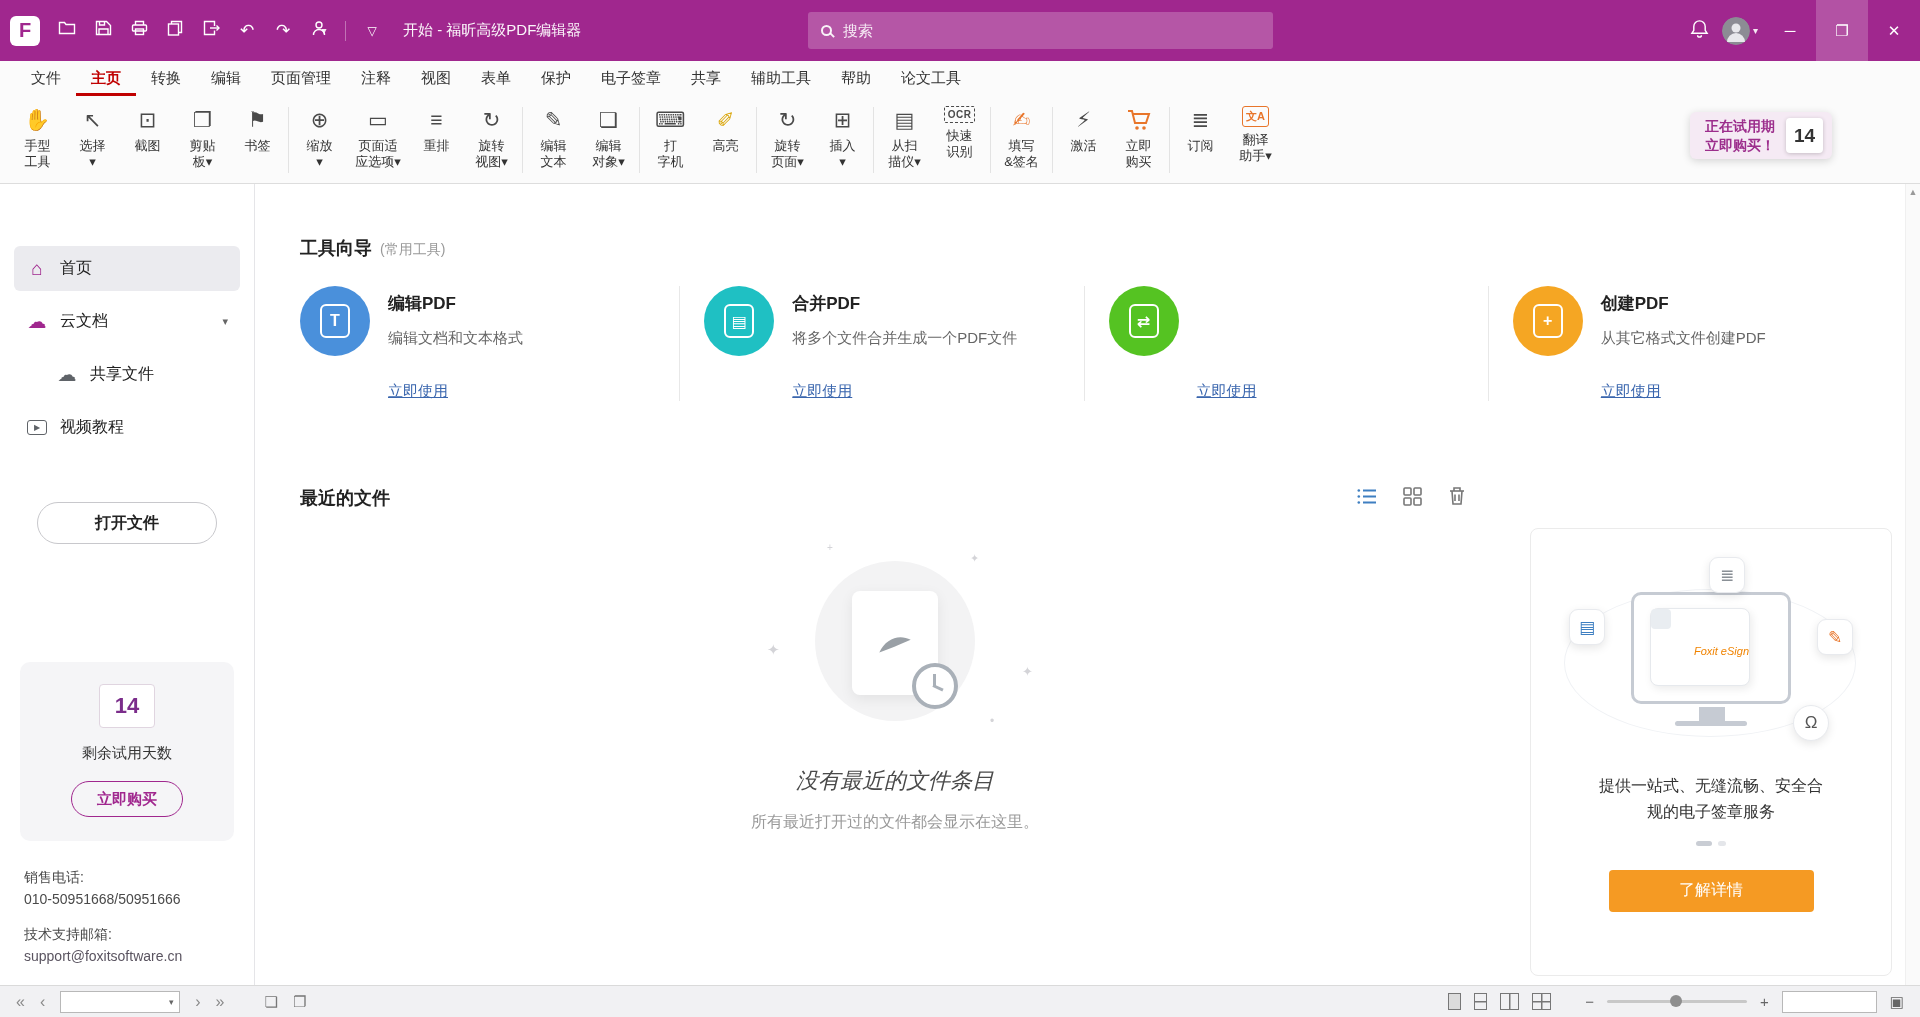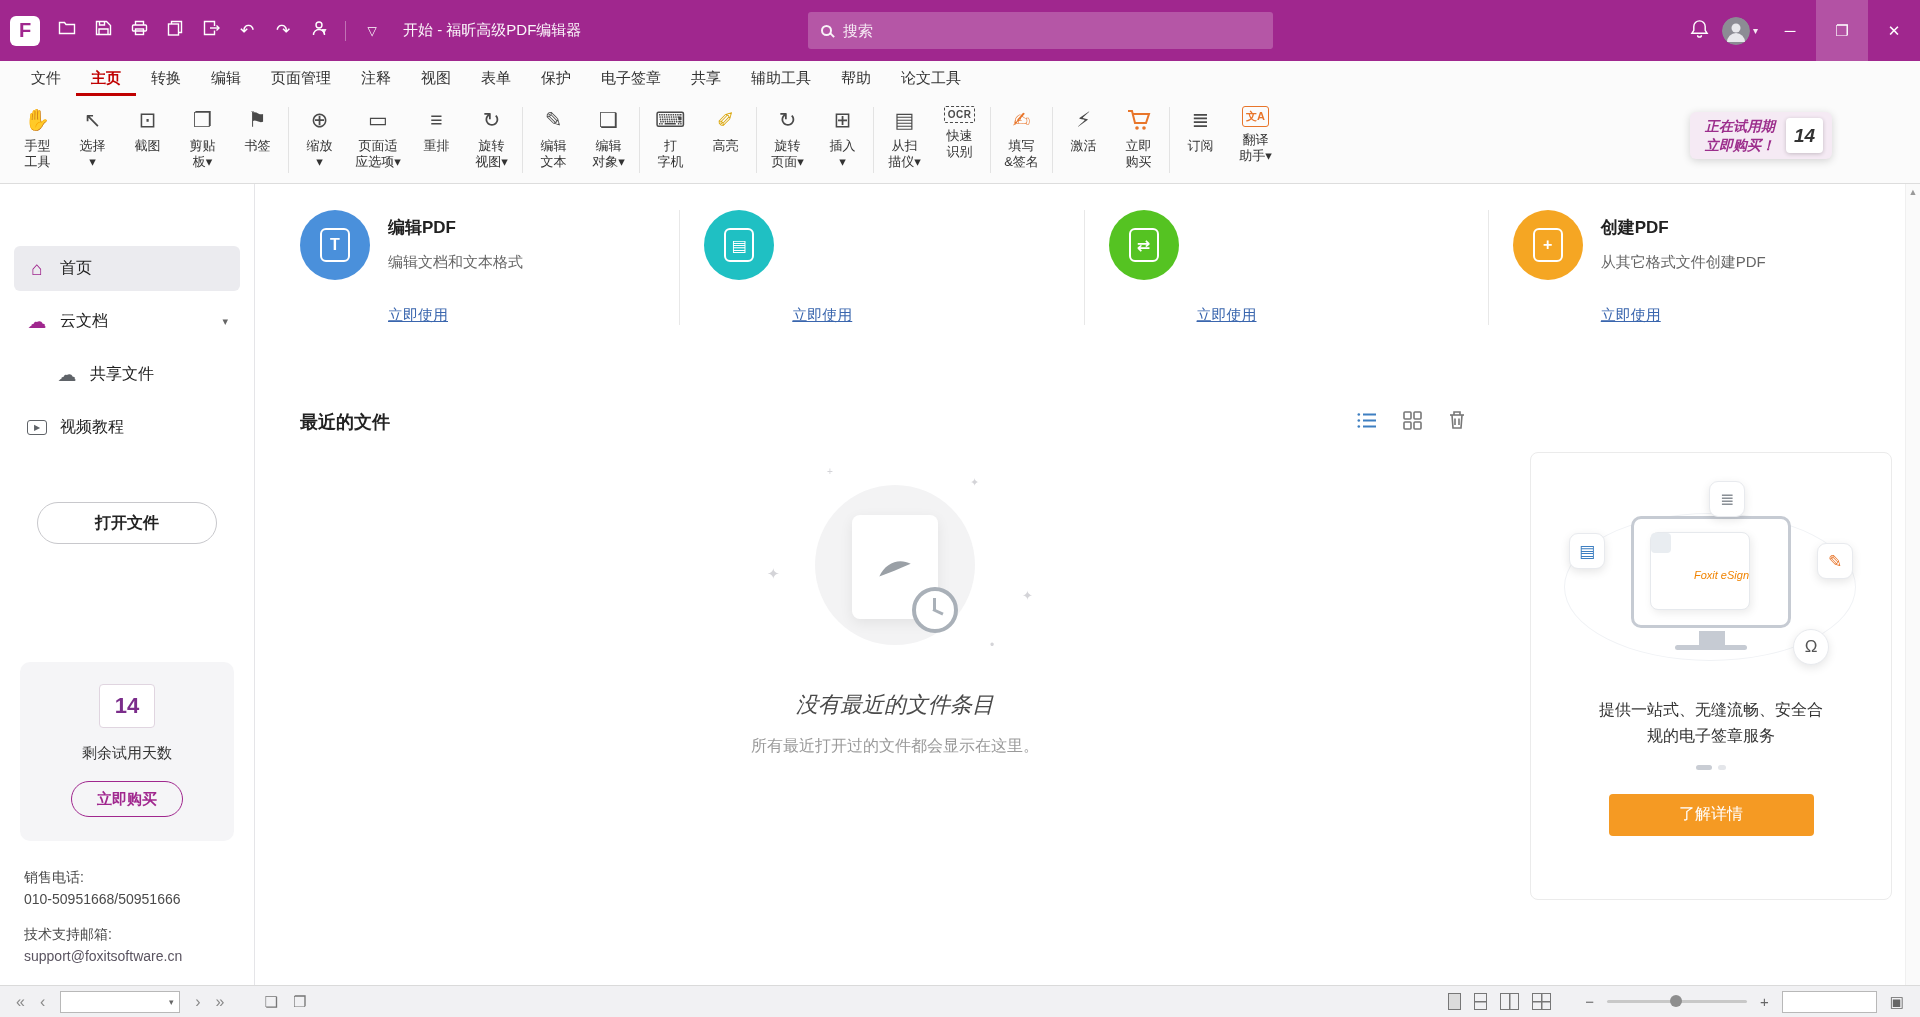--- a/index.html
+++ b/index.html
@@ -32,21 +32,21 @@
   
   #ribbon { position:absolute; top:96px; left:0; right:0; height:88px; background:#FBFBFB; border-bottom:1px solid #DDDDDD; display:flex; align-items:flex-start; padding:7px 6px 0 10px; }
   .tool { width:55px; display:flex; flex-direction:column; align-items:center; gap:5px; padding-top:3px; flex:none; }
   .t-icon { height:27px; font-size:21px; color:#4A4A4A; display:flex; align-items:center; justify-content:center; }
   .t-icon.ic-gold { color:#D9A404; }
   .t-icon.ic-orange { color:#E8752A; }
   .t-icon.boxed { font-size:10px; font-weight:bold; border:1.5px dashed #4A4A4A; border-radius:2px; padding:2px 3px; height:auto; letter-spacing:.5px; }
   .t-icon.tr-box { font-size:11px; font-weight:bold; color:#E8752A; border:1.5px solid #E8752A; border-radius:3px; padding:2px 3px; height:auto; }
   .t-label { font-size:13px; line-height:1.25; color:#333; text-align:center; white-space:pre-line; }
   .rb-sep { width:1px; height:66px; background:#E3E3E3; margin:4px 3px 0; flex:none; }
-  .trial-badge { position:absolute; right:88px; top:16px; height:47px; background:#F5EAF4; border-radius:6px; box-shadow:0 2px 8px rgba(0,0,0,.16); display:flex; align-items:center; padding:0 9px 0 15px; gap:11px;font-style:italic; }
+  .trial-badge { position:absolute; right:88px; top:16px; height:47px; background:#F5EAF4; border-radius:6px; box-shadow:0 2px 8px rgba(0,0,0,.16); display:flex; align-items:center; padding:0 9px 0 15px; gap:11px; }
   .trial-lines { font-size:14px; font-weight:bold; color:#9C2E8C; line-height:1.35; }
   .trial-days { width:37px; height:35px; background:#fff; border-radius:4px; box-shadow:0 1px 4px rgba(0,0,0,.2); display:flex; align-items:center; justify-content:center; font-size:19px; font-weight:bold; color:#333; }
 
   
   #sidebar { position:absolute; left:0; top:184px; bottom:32px; width:255px; background:#fff; border-right:1px solid #E5E5E8; padding-top:62px; }
   .sb-item { height:45px; margin:0 14px 8px; border-radius:6px; display:flex; align-items:center; padding:0 12px; gap:12px; font-size:16px; color:#222; }
   .sb-item.active { background:#EBEBEF; }
   .sb-item.indent { margin-left:44px; }
   .sb-ic { width:22px; font-size:19px; text-align:center; flex:none; }
   .magenta { color:#A0278E; }
@@ -408,39 +408,47 @@
       <div>销售电话:</div>
       <div>010-50951668/50951666</div>
       <div class="row2">技术支持邮箱:</div>
       <div class="sb-email">support@foxitsoftware.cn</div>
     </div>
   </div>
 
   <div id="content">
     <div class="scrollbar"><span>▲</span></div>
 
+    <div class="tools-head">
+      <span class="tools-title">工具向导</span>
+      <span class="tools-sub">(常用工具)</span>
+    </div>
 
     <div class="cards">
       <div class="card">
         <div class="card-top">
           <span class="card-icon ci-0">
               <span class="card-glyph">T</span>
             </span>
           <span>
             <div class="card-title">编辑PDF</div>
             <div class="card-desc">编辑文档和文本格式</div>
           </span>
         </div>
         <a class="card-link">立即使用</a>
       </div>
       <div class="card">
         <div class="card-top">
           <span class="card-icon ci-1">
               <span class="card-glyph">▤</span>
             </span>
+          <span>
+            <div class="card-title">合并PDF</div>
+            <div class="card-desc">将多个文件合并生成一个PDF文件</div>
+          </span>
         </div>
         <a class="card-link">立即使用</a>
       </div>
       <div class="card">
         <div class="card-top">
           <span class="card-icon ci-2">
               <span class="card-glyph">⇄</span>
             </span>
         </div>
         <a class="card-link">立即使用</a>

